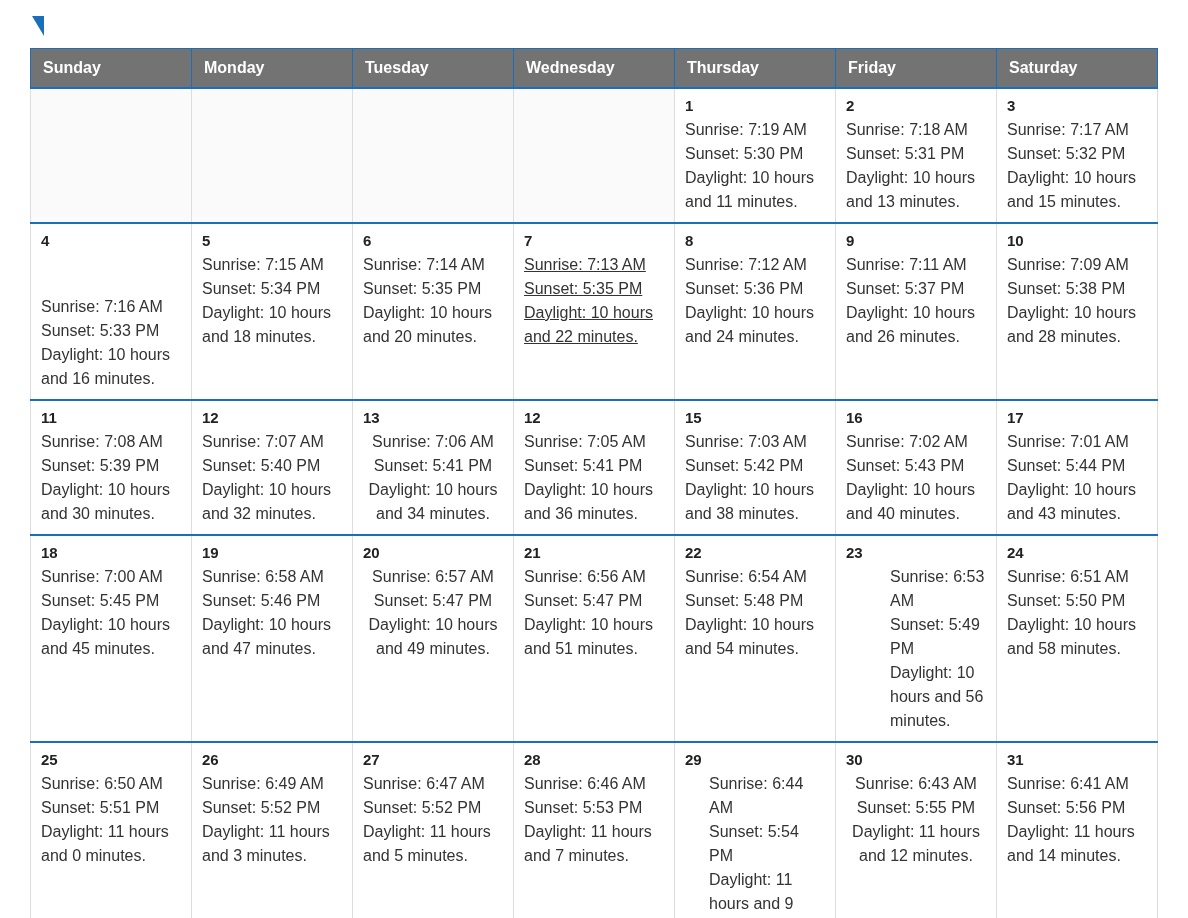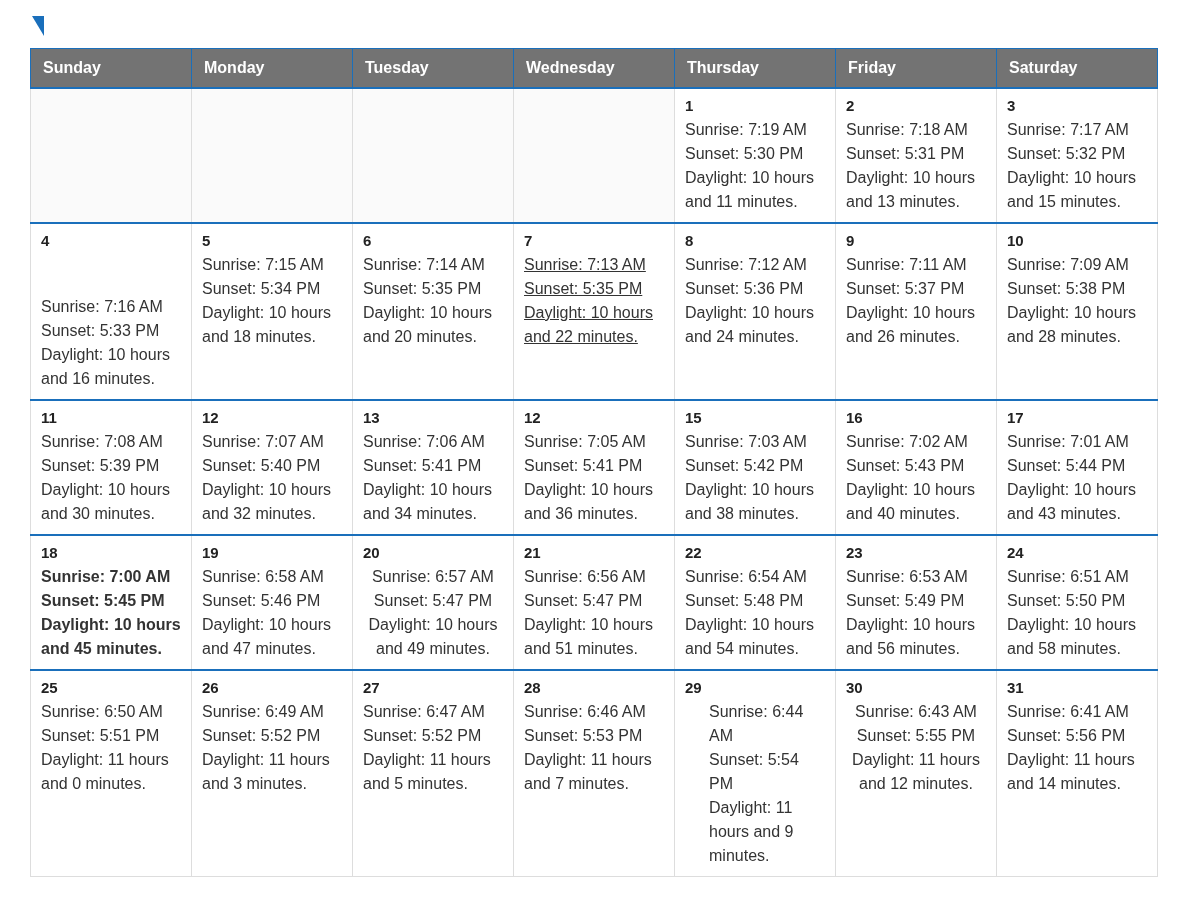--- a/index.html
+++ b/index.html
@@ -201,21 +201,21 @@
 Daylight: 10 hours and 30 minutes.</div>
         </td>
         <td>
           <span class="day-number">12</span>
           <div class="day-info" style="white-space: pre-line;">Sunrise: 7:07 AM
 Sunset: 5:40 PM
 Daylight: 10 hours and 32 minutes.</div>
         </td>
         <td>
           <span class="day-number">13</span>
-          <div class="day-info" style="white-space: pre-line;">Sunrise: 7:06 AM
+          <div class="day-info" style="white-space: pre-line; text-align: center;">Sunrise: 7:06 AM
 Sunset: 5:41 PM
 Daylight: 10 hours and 34 minutes.</div>
         </td>
         <td>
           <span class="day-number">12</span>
           <div class="day-info" style="white-space: pre-line;">Sunrise: 7:05 AM
 Sunset: 5:41 PM
 Daylight: 10 hours and 36 minutes.</div>
         </td>
         <td>
@@ -233,21 +233,21 @@
         <td>
           <span class="day-number">17</span>
           <div class="day-info" style="white-space: pre-line;">Sunrise: 7:01 AM
 Sunset: 5:44 PM
 Daylight: 10 hours and 43 minutes.</div>
         </td>
       </tr>
       <tr>
         <td>
           <span class="day-number">18</span>
-          <div class="day-info" style="white-space: pre-line; font-weight: bold;">Sunrise: 7:00 AM
+          <div class="day-info" style="white-space: pre-line;">Sunrise: 7:00 AM
 Sunset: 5:45 PM
 Daylight: 10 hours and 45 minutes.</div>
         </td>
         <td>
           <span class="day-number">19</span>
           <div class="day-info" style="white-space: pre-line;">Sunrise: 6:58 AM
 Sunset: 5:46 PM
 Daylight: 10 hours and 47 minutes.</div>
         </td>
         <td>
@@ -263,21 +263,21 @@
 Daylight: 10 hours and 51 minutes.</div>
         </td>
         <td>
           <span class="day-number">22</span>
           <div class="day-info" style="white-space: pre-line;">Sunrise: 6:54 AM
 Sunset: 5:48 PM
 Daylight: 10 hours and 54 minutes.</div>
         </td>
         <td>
           <span class="day-number">23</span>
-          <div class="day-info" style="white-space: pre-line;">Sunrise: 6:53 AM
+          <div class="day-info" style="white-space: pre-line; margin-left: 44px;">Sunrise: 6:53 AM
 Sunset: 5:49 PM
 Daylight: 10 hours and 56 minutes.</div>
         </td>
         <td>
           <span class="day-number">24</span>
           <div class="day-info" style="white-space: pre-line;">Sunrise: 6:51 AM
 Sunset: 5:50 PM
 Daylight: 10 hours and 58 minutes.</div>
         </td>
       </tr>

